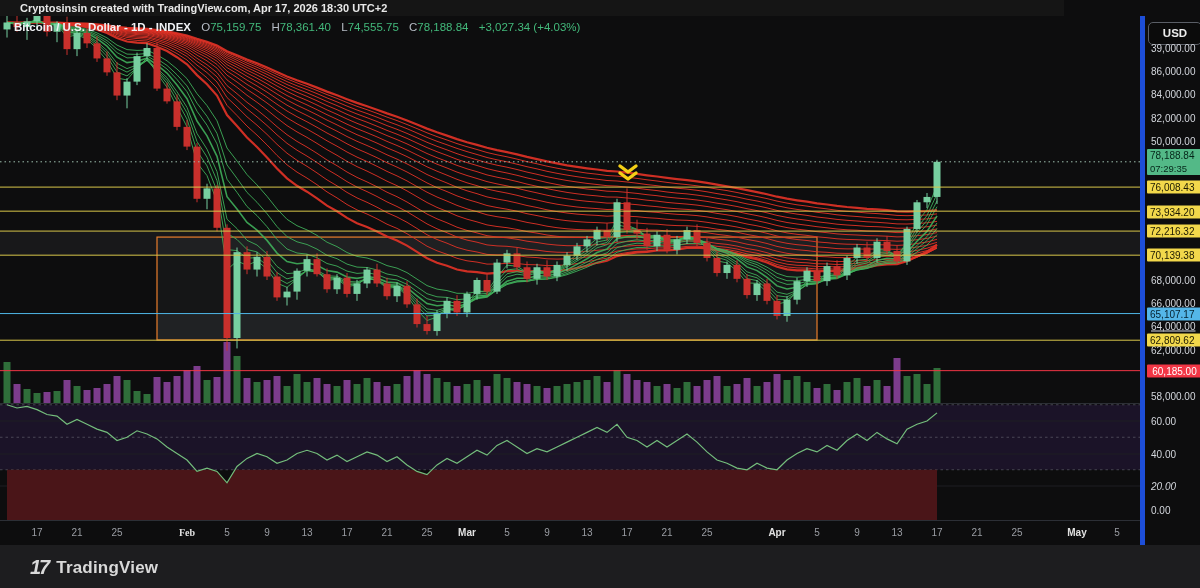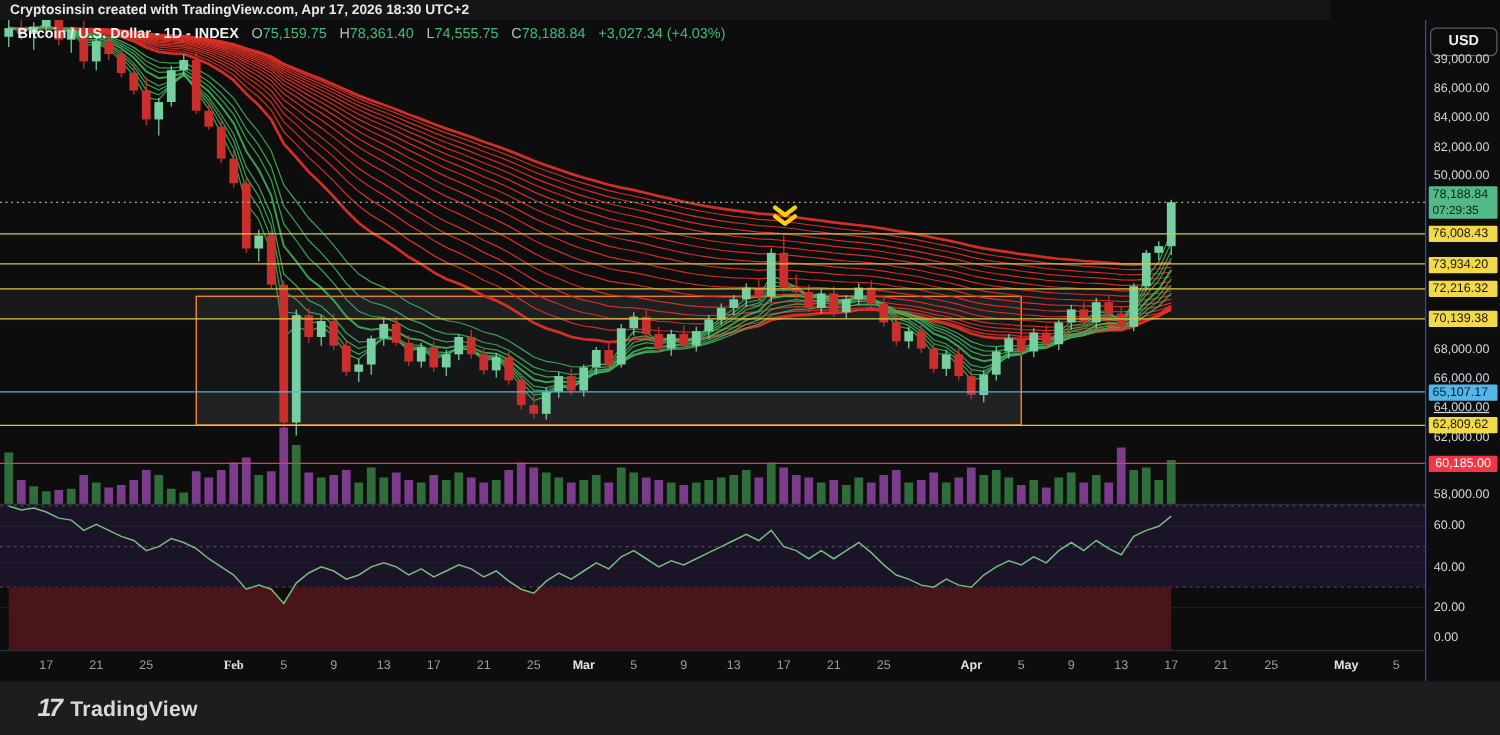--- a/index.html
+++ b/index.html
@@ -1,31 +1,31 @@
 <!DOCTYPE html>
 <html><head>
 <meta charset="utf-8">
 <style>
   html,body{margin:0;padding:0;background:#000;}
   #app{position:relative;width:1200px;height:588px;background:#0d0d0e;overflow:hidden;
        font-family:"Liberation Sans",sans-serif;-webkit-font-smoothing:antialiased;}
   .abs{position:absolute;}
   
   #topbar{left:0;top:0;width:1064px;height:16px;background:#151515;color:#e8e8e8;
-          font-size:11px;font-weight:700;line-height:16px;padding-left:8px;box-sizing:border-box;}
+          font-size:11px;font-weight:700;line-height:16px;padding-left:20px;box-sizing:border-box;}
   
   #legend{left:14px;top:21px;font-size:11.5px;color:#e6e9ef;white-space:nowrap;z-index:30;}
   #legend .sym{font-weight:700;color:#f0f2f5;}
   #legend .lt{color:#b7bdc6;margin-left:7px;}
   #legend .gv{color:#43b97b;}
   #legend .chg{color:#43b97b;margin-left:7px;}
   
   #chart{left:0;top:16px;z-index:5;}
   
-  #paxis{left:1140px;top:16px;width:60px;height:529px;background:#0d0d0e;border-left:1px solid #1d4ed8;box-sizing:border-box;z-index:20;}
+  #paxis{left:1140px;top:16px;width:60px;height:529px;background:#0d0d0e;border-left:5px solid #1d4ed8;box-sizing:border-box;z-index:20;}
   .ptick{position:absolute;left:6px;transform:translateY(-50%);font-size:10px;color:#d3d6dc;white-space:nowrap;}
   .badge{position:absolute;left:2px;width:55px;transform:translateY(-50%);font-size:10px;line-height:13px;
          padding:0 3px;box-sizing:border-box;border-radius:1px;white-space:nowrap;}
   #usdbtn{position:absolute;left:3px;top:6px;width:52px;height:21px;background:#0b0b0b;border:1px solid #5a5e66;
           border-radius:5px;color:#ededed;font-size:11.5px;font-weight:700;text-align:center;line-height:21px;}
   
   #taxis{left:0;top:520px;width:1200px;height:25px;background:#0d0d0e;border-top:1px solid #2c2f36;box-sizing:border-box;z-index:18;}
   .ttick{position:absolute;top:6px;transform:translateX(-50%);font-size:10px;color:#9a9da3;}
   .ttick.month{color:#e2e2e2;font-weight:700;}
   
@@ -407,21 +407,21 @@
       <div class="ptick" style="top: 78.4px;">84,000.00</div>
       <div class="ptick" style="top: 101.6px;">82,000.00</div>
       <div class="ptick" style="top: 124.8px;">50,000.00</div>
       <div class="ptick" style="top: 264px;">68,000.00</div>
       <div class="ptick" style="top: 287.2px;">66,000.00</div>
       <div class="ptick" style="top: 310.4px; text-decoration: underline;">64,000.00</div>
       <div class="ptick" style="top: 333.6px;">62,000.00</div>
       <div class="ptick" style="top: 380px;">58,000.00</div>
       <div class="ptick" style="top: 405px;">60.00</div>
       <div class="ptick" style="top: 437.5px;">40.00</div>
-      <div class="ptick" style="top: 470px;">20.00</div>
+      <div class="ptick" style="top: 470px; font-style: italic;">20.00</div>
       <div class="ptick" style="top: 493.5px;">0.00</div>
       <div class="badge" style="top: 145.809px; background: rgb(83, 185, 135); color: rgb(6, 39, 26); font-weight: 400;">
         <div>78,188.84</div>
         <div style="font-size: 9.5px;">07:29:35</div>
       </div>
       <div class="badge" style="top: 171.102px; background: rgb(242, 216, 75); color: rgb(29, 26, 2);">
         <div>76,008.43</div>
       </div>
       <div class="badge" style="top: 196px; background: rgb(242, 216, 75); color: rgb(29, 26, 2);">
         <div>73,934.20</div>

